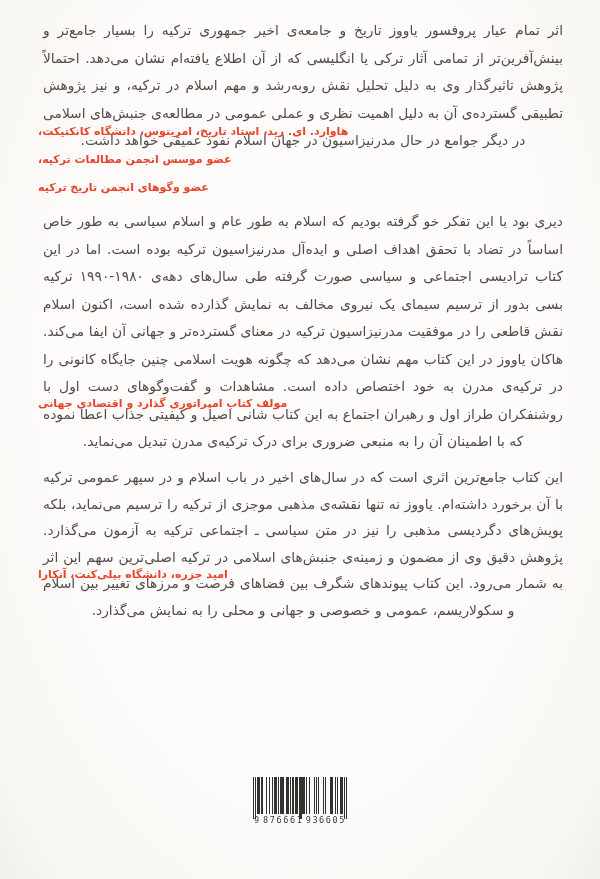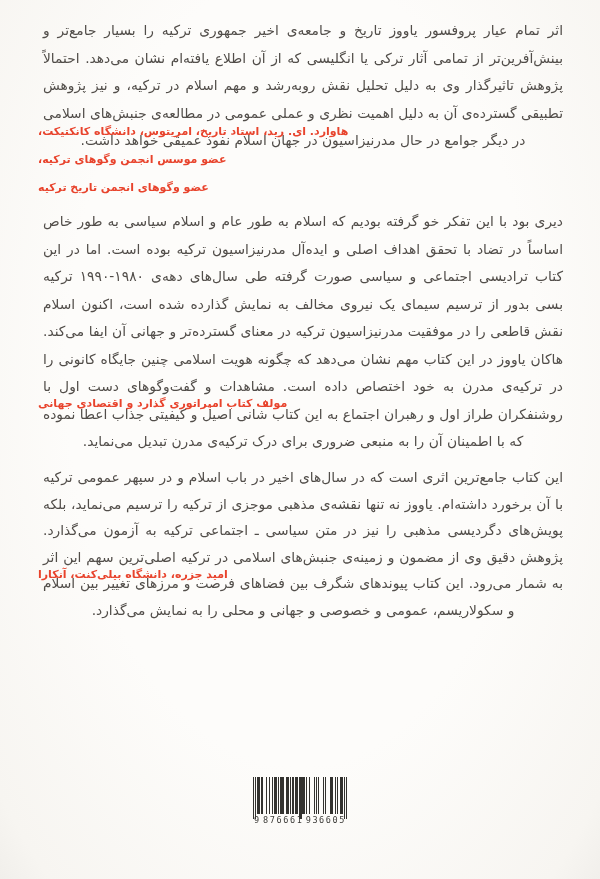--- a/index.html
+++ b/index.html
@@ -71,21 +71,21 @@
 </style>
 </head>
 <body>
 
 <div class="page">
 
   <div class="para" style="top:17px;">اثر تمام عیار پروفسور یاووز تاریخ و جامعه‌ی اخیر جمهوری ترکیه را بسیار جامع‌تر و بینش‌آفرین‌تر از تمامی آثار ترکی یا انگلیسی که از آن اطلاع یافته‌ام نشان می‌دهد. احتمالاً پژوهش تاثیرگذار وی به دلیل تحلیل نقش روبه‌رشد و مهم اسلام در ترکیه، و نیز پژوهش تطبیقی گسترده‌ی آن به دلیل اهمیت نظری و عملی عمومی در مطالعه‌ی جنبش‌های اسلامی در دیگر جوامع در حال مدرنیزاسیون در جهان اسلام نفوذ عمیقی خواهد داشت.</div>
 
   <div class="attr-block" style="top:118px;">
     <div class="attr-line">هاوارد. ای. رید، استاد تاریخ، امریتوس، دانشگاه کانکتیکت،</div>
-    <div class="attr-line">عضو موسس انجمن وگوهای ترکیه،</div>
+    <div class="attr-line">عضو موسس انجمن مطالعات ترکیه،</div>
     <div class="attr-line">عضو وگوهای انجمن تاریخ ترکیه</div>
   </div>
 
   <div class="para" style="top:208px;">دیری بود با این تفکر خو گرفته بودیم که اسلام به طور عام و اسلام سیاسی به طور خاص اساساً در تضاد با تحقق اهداف اصلی و ایده‌آل مدرنیزاسیون ترکیه بوده است. اما در این کتاب ترادیسی اجتماعی و سیاسی صورت گرفته طی سال‌های دهه‌ی ۱۹۸۰-۱۹۹۰ ترکیه بسی بدور از ترسیم سیمای یک نیروی مخالف به نمایش گذارده شده است، اکنون اسلام نقش قاطعی را در موفقیت مدرنیزاسیون ترکیه در معنای گسترده‌تر و جهانی آن ایفا می‌کند. هاکان یاووز در این کتاب مهم نشان می‌دهد که چگونه هویت اسلامی چنین جایگاه کانونی را در ترکیه‌ی مدرن به خود اختصاص داده است. مشاهدات و گفت‌وگوهای دست اول با روشنفکران طراز اول و رهبران اجتماع به این کتاب شانی اصیل و کیفیتی جذاب اعطا نموده که با اطمینان آن را به منبعی ضروری برای درک ترکیه‌ی مدرن تبدیل می‌نماید.</div>
 
   <div class="attr-block" style="top:390px; line-height:27px;">
     <div class="attr-line">مولف کتاب امپراتوری گذارد و اقتصادی جهانی</div>
   </div>
 
   <div class="para" style="top:464px; line-height:26.5px;">این کتاب جامع‌ترین اثری است که در سال‌های اخیر در باب اسلام و در سپهر عمومی ترکیه با آن برخورد داشته‌ام. یاووز نه تنها نقشه‌ی مذهبی موجزی از ترکیه را ترسیم می‌نماید، بلکه پویش‌های دگردیسی مذهبی را نیز در متن سیاسی ـ اجتماعی ترکیه به آزمون می‌گذارد. پژوهش دقیق وی از مضمون و زمینه‌ی جنبش‌های اسلامی در ترکیه اصلی‌ترین سهم این اثر به شمار می‌رود. این کتاب پیوندهای شگرف بین فضاهای فرصت و مرزهای تغییر بین اسلام و سکولاریسم، عمومی و خصوصی و جهانی و محلی را به نمایش می‌گذارد.</div>

